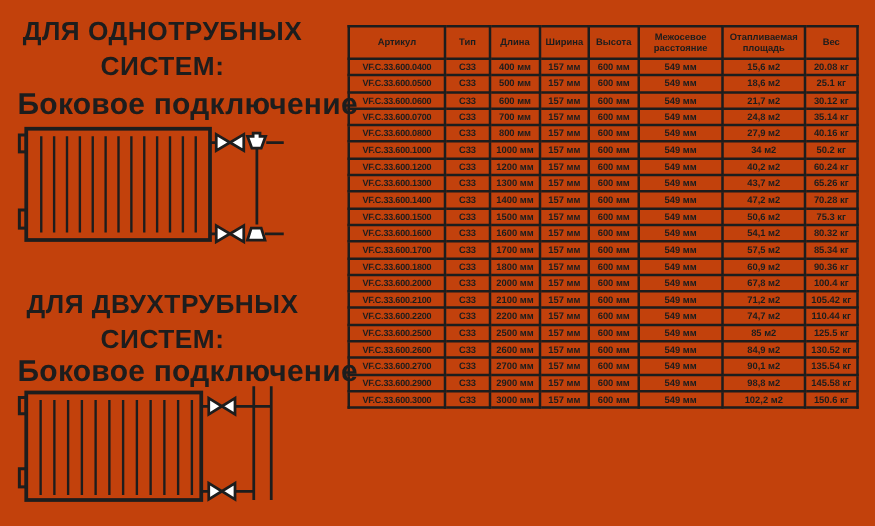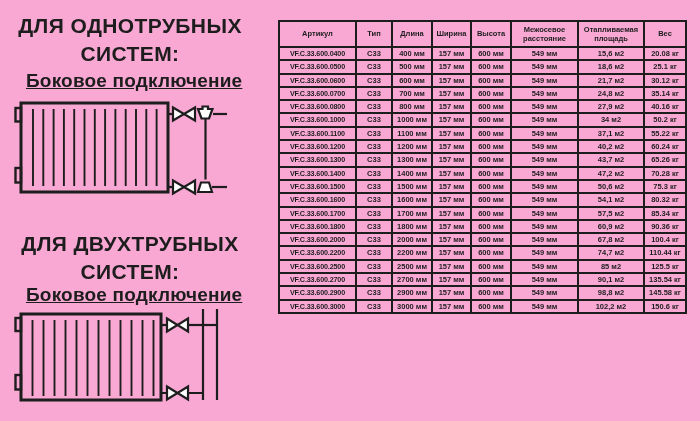--- a/index.html
+++ b/index.html
@@ -1,27 +1,27 @@
 <!DOCTYPE html>
 <html><head>
 <meta charset="utf-8">
 <style>
   html,body{margin:0;padding:0;}
   body{width:700px;height:421px;overflow:hidden;background:#fff;}
-  .page{position:relative;width:700px;height:421px;background:#f9a8d4;
+  .page{position:relative;width:700px;height:421px;background:#c2410c;
         font-family:"Liberation Sans",sans-serif;color:#1d1d1d;}
   
   .left-panel{position:absolute;left:0;top:0;width:278px;height:421px;}
   .big-title{position:absolute;left:2px;width:256px;text-align:center;
              font-weight:bold;font-size:21px;line-height:28px;letter-spacing:.4px;}
   .big-title div{white-space:nowrap;}
   .title-1{top:12px;}
   .title-2{top:230px;}
-  .sub-title{position:absolute;left:26px;font-weight:bold;font-size:19px;
-             letter-spacing:.2px;white-space:nowrap;text-decoration:underline;}
+  .sub-title{position:absolute;left:14px;font-weight:bold;font-size:24px;
+             letter-spacing:.2px;white-space:nowrap;}
   .sub-1{top:70px;}
   .sub-2{top:284px;}
   .diag{position:absolute;left:8px;width:224px;height:100px;}
   .diag-1{top:98px;}
   .diag-2{top:306px;}
   .diag *{stroke:#1d1d1d;}
   
   .table-wrap{position:absolute;left:278px;top:20px;}
   table{border-collapse:collapse;table-layout:fixed;width:407px;border-radius:10px;}
   th,td{border:2px solid #1d1d1d;padding:0;text-align:center;vertical-align:middle;
@@ -205,30 +205,20 @@
             <td>VF.C.33.600.1000</td>
             <td>C33</td>
             <td>1000 мм</td>
             <td>157 мм</td>
             <td>600 мм</td>
             <td>549 мм</td>
             <td>34 м2</td>
             <td>50.2 кг</td>
           </tr>
           <tr>
-            <td>VF.C.33.600.1100</td>
-            <td>C33</td>
-            <td>1100 мм</td>
-            <td>157 мм</td>
-            <td>600 мм</td>
-            <td>549 мм</td>
-            <td>37,1 м2</td>
-            <td>55.22 кг</td>
-          </tr>
-          <tr>
             <td>VF.C.33.600.1200</td>
             <td>C33</td>
             <td>1200 мм</td>
             <td>157 мм</td>
             <td>600 мм</td>
             <td>549 мм</td>
             <td>40,2 м2</td>
             <td>60.24 кг</td>
           </tr>
           <tr>
@@ -295,38 +285,58 @@
             <td>VF.C.33.600.2000</td>
             <td>C33</td>
             <td>2000 мм</td>
             <td>157 мм</td>
             <td>600 мм</td>
             <td>549 мм</td>
             <td>67,8 м2</td>
             <td>100.4 кг</td>
           </tr>
           <tr>
+            <td>VF.C.33.600.2100</td>
+            <td>C33</td>
+            <td>2100 мм</td>
+            <td>157 мм</td>
+            <td>600 мм</td>
+            <td>549 мм</td>
+            <td>71,2 м2</td>
+            <td>105.42 кг</td>
+          </tr>
+          <tr>
             <td>VF.C.33.600.2200</td>
             <td>C33</td>
             <td>2200 мм</td>
             <td>157 мм</td>
             <td>600 мм</td>
             <td>549 мм</td>
             <td>74,7 м2</td>
             <td>110.44 кг</td>
           </tr>
           <tr>
             <td>VF.C.33.600.2500</td>
             <td>C33</td>
             <td>2500 мм</td>
             <td>157 мм</td>
             <td>600 мм</td>
             <td>549 мм</td>
             <td>85 м2</td>
             <td>125.5 кг</td>
+          </tr>
+          <tr>
+            <td>VF.C.33.600.2600</td>
+            <td>C33</td>
+            <td>2600 мм</td>
+            <td>157 мм</td>
+            <td>600 мм</td>
+            <td>549 мм</td>
+            <td>84,9 м2</td>
+            <td>130.52 кг</td>
           </tr>
           <tr>
             <td>VF.C.33.600.2700</td>
             <td>C33</td>
             <td>2700 мм</td>
             <td>157 мм</td>
             <td>600 мм</td>
             <td>549 мм</td>
             <td>90,1 м2</td>
             <td>135.54 кг</td>

